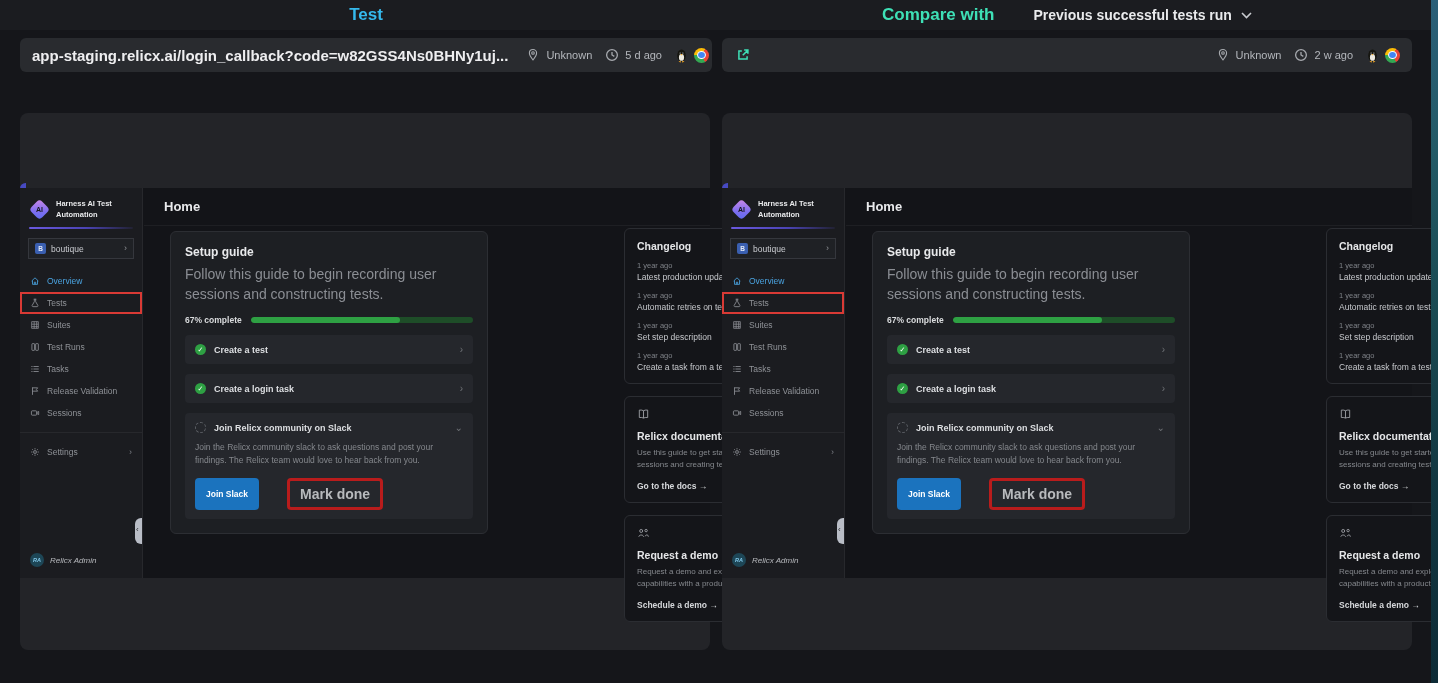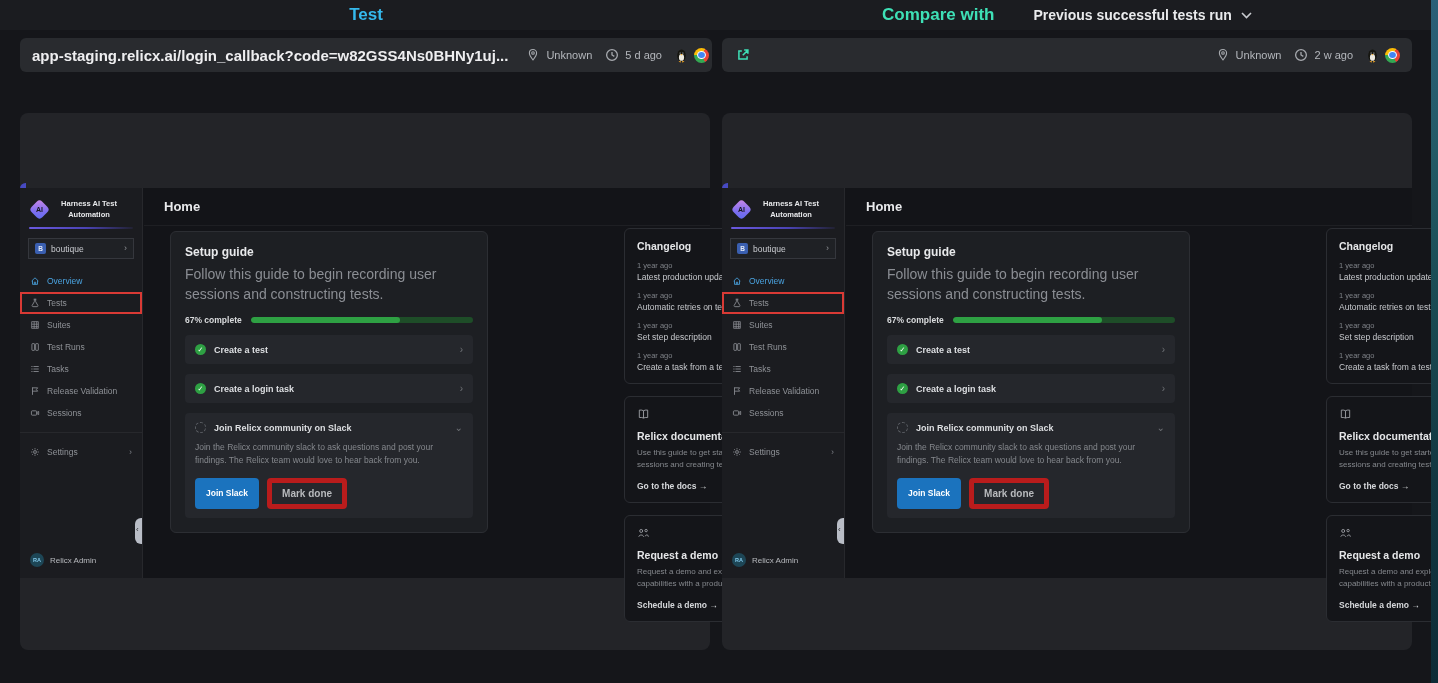--- a/index.html
+++ b/index.html
@@ -46,37 +46,37 @@
   .cursor-ic { position:absolute; top:76px; left:7px; width:11px; height:13px; }
 
   
   .app-sidebar { position:absolute; left:0; top:0; bottom:0; width:123px; background:#1b1c20;
                  border-right:1px solid #27282c; }
   .brand { display:flex; align-items:center; gap:6px; padding:11px 9px 7px; }
   .logo-shape { width:15px; height:15px; margin:3px; transform:rotate(45deg); border-radius:4px;
       background:linear-gradient(135deg,#c084e8 10%,#7d6ef0 60%,#5f6cf0);
       display:flex; align-items:center; justify-content:center; flex:0 0 auto; }
   .logo-ai { transform:rotate(-45deg); font-size:7px; font-weight:bold; color:#17181c; }
-  .brand-name { font-size:7.5px; font-weight:bold; color:#e8e9eb; line-height:1.35; width:66px;text-align:center; }
+  .brand-name { font-size:7.5px; font-weight:bold; color:#e8e9eb; line-height:1.35; width:66px; }
   .brand-divider { height:2px; margin:0 9px 9px; border-radius:1px;
       background:linear-gradient(90deg,#6b5ae0,#4a43b4 55%,rgba(70,65,150,0.15)); }
   .project-sel { margin:0 8px 11px; border:1px solid #35373d; border-radius:0; background:#1f2125;
       padding:4px 6px; display:flex; align-items:center; gap:5px; cursor:pointer; }
   .project-badge { width:11px; height:11px; border-radius:2px; background:#3a5fb0; color:#e2e9f7;
       font-size:6.5px; font-weight:bold; display:flex; align-items:center; justify-content:center; }
   .project-name { font-size:8.5px; color:#caccd1; }
   .sel-chev { margin-left:auto; color:#8f9297; font-size:9px; line-height:1; }
   .nav-item { display:flex; align-items:center; gap:7px; padding:6px 10px; color:#8f9297;
       font-size:8.5px; cursor:pointer; }
   .nav-item .nav-ic { width:10px; height:10px; stroke:currentColor; stroke-width:1; fill:none; flex:0 0 auto; }
   .nav-item.active { color:#4aa3e0; }
   .nav-item.flagged { border:2px solid #d93a35; padding:4px 8px; }
   .nav-divider { height:1px; background:#27282c; margin:8px 0; }
   .nav-chev { margin-left:auto; color:#7c7f84; font-size:9px; line-height:1; }
-  .sidebar-user { position:absolute; left:10px; bottom:11px; display:flex; align-items:center; gap:6px; }
+  .sidebar-user { position:absolute; left:10px; bottom:11px; display:flex; align-items:center; gap:6px;font-style:italic; }
   .avatar { width:14px; height:14px; border-radius:50%; background:#1d4656; color:#82c8ea;
       font-size:5.5px; font-weight:bold; display:flex; align-items:center; justify-content:center; }
   .user-name { font-size:8px; color:#b7b9bd; }
   .collapse-handle { position:absolute; right:0; top:330px; width:7px; height:26px;
       background:#b9bdc6; border-radius:6px 0 0 6px; cursor:pointer; }
   .collapse-handle::after { content:"‹"; position:absolute; left:1px; top:7px; font-size:8px; color:#2b2d31; }
 
   .app-main { position:absolute; left:124px; right:0; top:0; bottom:0; background:#131418; }
   .page-header { height:38px; display:flex; align-items:center; padding:0 20px;
       border-bottom:1px solid #1e1f23; }
@@ -96,22 +96,22 @@
   .check-head { display:flex; align-items:center; gap:8px; }
   .check-circle { width:11px; height:11px; border-radius:50%; background:#2ea043; color:#fff;
       font-size:7px; display:flex; align-items:center; justify-content:center; flex:0 0 auto; }
   .todo-circle { width:11px; height:11px; border-radius:50%; border:1px dashed #5b5e64; flex:0 0 auto; }
   .check-label { font-size:9px; font-weight:bold; color:#dddfe2; }
   .item-chev { margin-left:auto; color:#6f7277; font-size:10px; line-height:1; }
   .expand-desc { font-size:8.5px; color:#85888d; margin-top:8px; line-height:1.55; }
   .btn-row { display:flex; gap:8px; margin-top:10px; }
   .btn-primary { background:#1b73be; border:none; color:#fff; font-size:8.5px; font-weight:bold;
       padding:6px 11px; border-radius:4px; cursor:pointer; }
-  .btn-secondary { background:transparent; border:5px solid #b91c1c; color:#b8babd; font-size:10px;
-      font-weight:bold; padding:5px 10px; border-radius:4px; cursor:pointer; }
+  .btn-secondary { background:transparent; border:3px solid #b91c1c; color:#b8babd; font-size:14px;
+      font-weight:bold; padding:5px 10px; border-radius:4px; cursor:pointer;margin-left:20px; }
 
   .side-cards { position:absolute; left:480px; top:40px; width:197px; display:flex;
       flex-direction:column; gap:12px; }
   .side-card { background:#141519; border:1px solid #2b2d32; border-radius:6px; padding:11px 12px; }
   .side-title { font-size:10.5px; font-weight:bold; color:#e5e6e8; }
   .cl-entry { margin-top:9px; }
   .cl-time { font-size:7.5px; color:#7f8288; }
   .cl-text { font-size:8.5px; color:#c7c9cd; margin-top:2px; }
   .side-ic { width:13px; height:12px; stroke:#9a9da2; stroke-width:1; fill:none; margin-bottom:6px; }
   .side-desc { font-size:8px; color:#85888d; margin-top:5px; line-height:1.55; }

